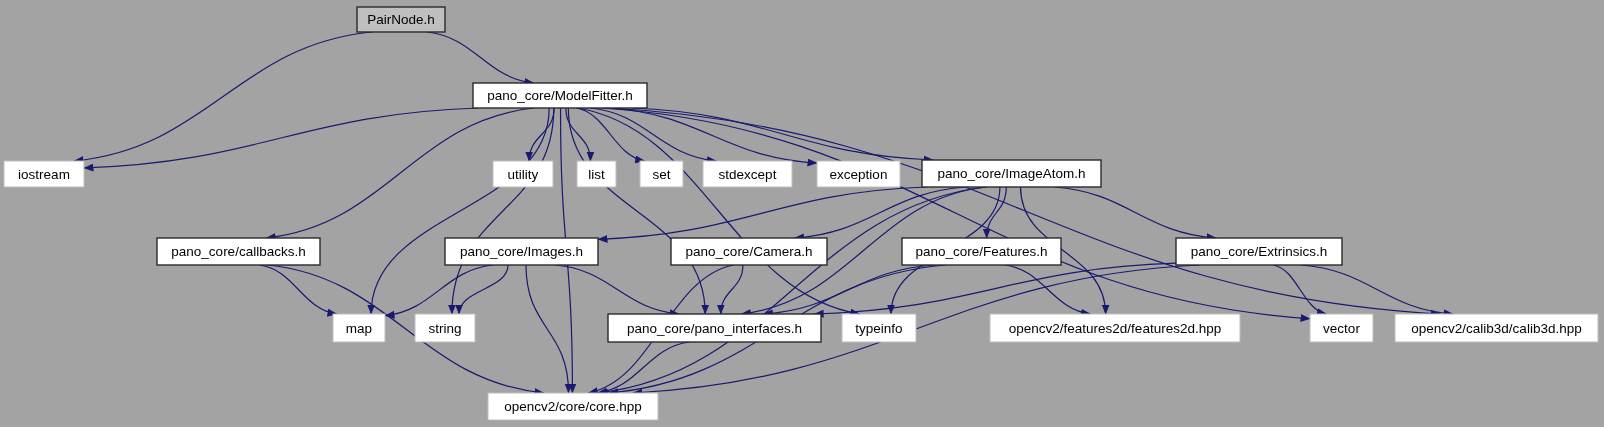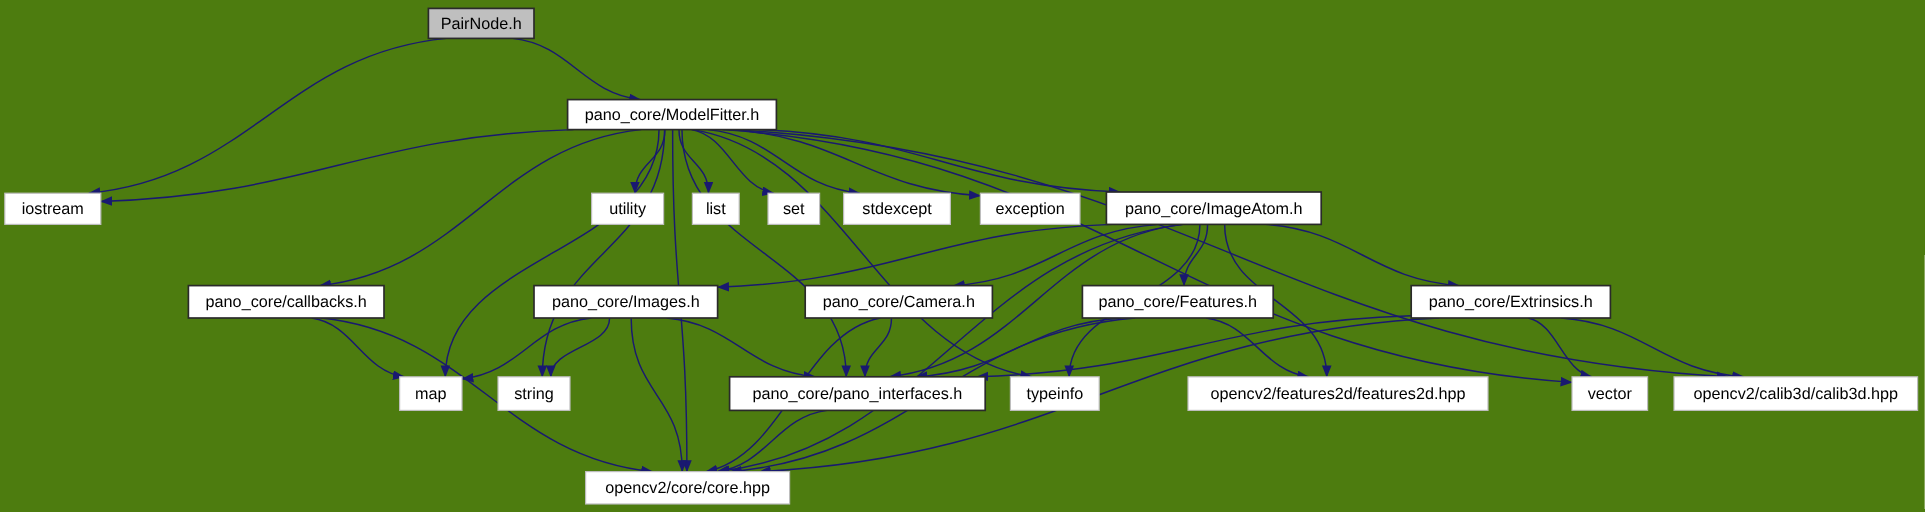--- a/index.html
+++ b/index.html
@@ -1,19 +1,19 @@
 <!DOCTYPE html>
 <html><head>
 <meta charset="utf-8">
 <style>
   html,body{margin:0;padding:0;background:#ffffff;}
   .canvas-wrap{
     position:relative;
     width:1604px;height:427px;
-    background:#4d7c0f;
+    background:#a3a3a3;
     font-family:"Liberation Sans","DejaVu Sans",sans-serif;
     overflow:hidden;
   }
   svg{display:block;}
   .node-label{
     font-family:"Liberation Sans","DejaVu Sans",sans-serif;
     font-size:13.5px;
     fill:#000000;
   }
   .edge-path{fill:none;}

